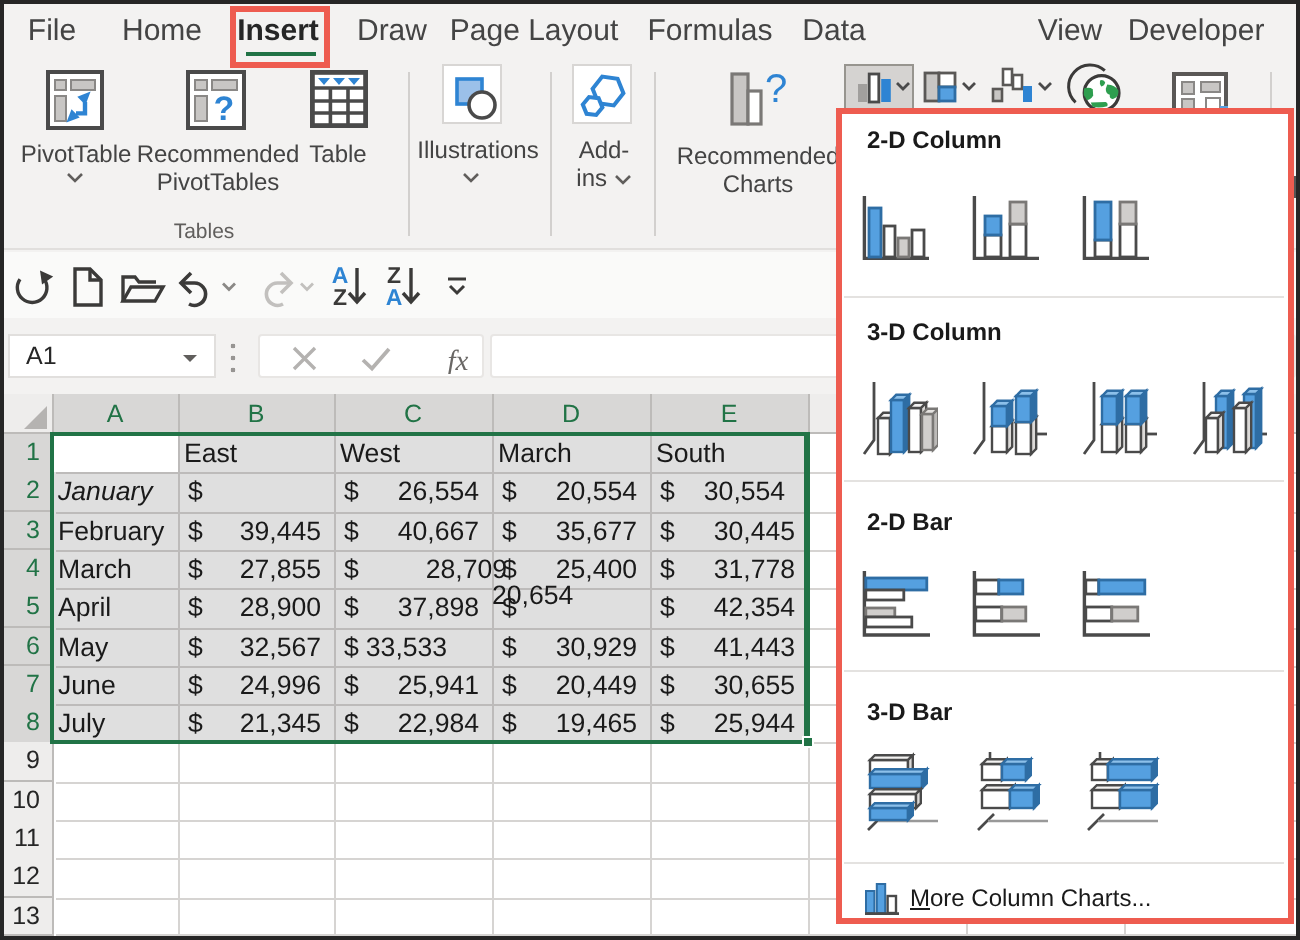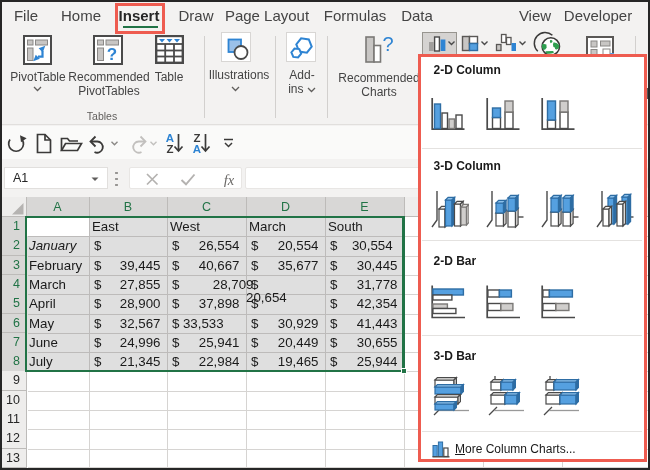--- a/index.html
+++ b/index.html
@@ -294,20 +294,21 @@
 <div class="cell" style="left:249px;top:58.6px;width:12px;height:19.3px;line-height:19.5px;">$</div>
 <div class="cell" style="left:244px;top:58.6px;width:72.5px;height:19.3px;line-height:19.5px;text-align:right;">35,677</div>
 <div class="cell" style="left:328px;top:58.6px;width:12px;height:19.3px;line-height:19.5px;">$</div>
 <div class="cell" style="left:323px;top:58.6px;width:72.5px;height:19.3px;line-height:19.5px;text-align:right;">30,445</div>
 <div class="cell" style="left:27px;top:77.9px;width:60px;height:19.3px;line-height:19.5px;">March</div>
 <div class="cell" style="left:92px;top:77.9px;width:12px;height:19.3px;line-height:19.5px;">$</div>
 <div class="cell" style="left:87px;top:77.9px;width:71.5px;height:19.3px;line-height:19.5px;text-align:right;">27,855</div>
 <div class="cell" style="left:170px;top:77.9px;width:12px;height:19.3px;line-height:19.5px;">$</div>
 <div class="cell" style="left:179px;top:77.9px;width:72.5px;height:19.3px;line-height:19.5px;text-align:right;">28,709</div>
 <div class="cell" style="left:249px;top:77.9px;width:12px;height:19.3px;line-height:19.5px;">$</div>
+<div class="cell" style="left:244px;top:77.9px;width:72.5px;height:19.3px;line-height:19.5px;text-align:right;">25,400</div>
 <div class="cell" style="left:328px;top:77.9px;width:12px;height:19.3px;line-height:19.5px;">$</div>
 <div class="cell" style="left:323px;top:77.9px;width:72.5px;height:19.3px;line-height:19.5px;text-align:right;">31,778</div>
 <div class="cell" style="left:27px;top:97.2px;width:60px;height:19.3px;line-height:19.5px;">April</div>
 <div class="cell" style="left:92px;top:97.2px;width:12px;height:19.3px;line-height:19.5px;">$</div>
 <div class="cell" style="left:87px;top:97.2px;width:71.5px;height:19.3px;line-height:19.5px;text-align:right;">28,900</div>
 <div class="cell" style="left:170px;top:97.2px;width:12px;height:19.3px;line-height:19.5px;">$</div>
 <div class="cell" style="left:165px;top:97.2px;width:72.5px;height:19.3px;line-height:19.5px;text-align:right;">37,898</div>
 <div class="cell" style="left:249px;top:97.2px;width:12px;height:19.3px;line-height:19.5px;">$</div>
 <div class="cell" style="left:244px;top:91px;width:72.5px;height:19.3px;line-height:19.5px;text-align:left;">20,654</div>
 <div class="cell" style="left:328px;top:97.2px;width:12px;height:19.3px;line-height:19.5px;">$</div>

